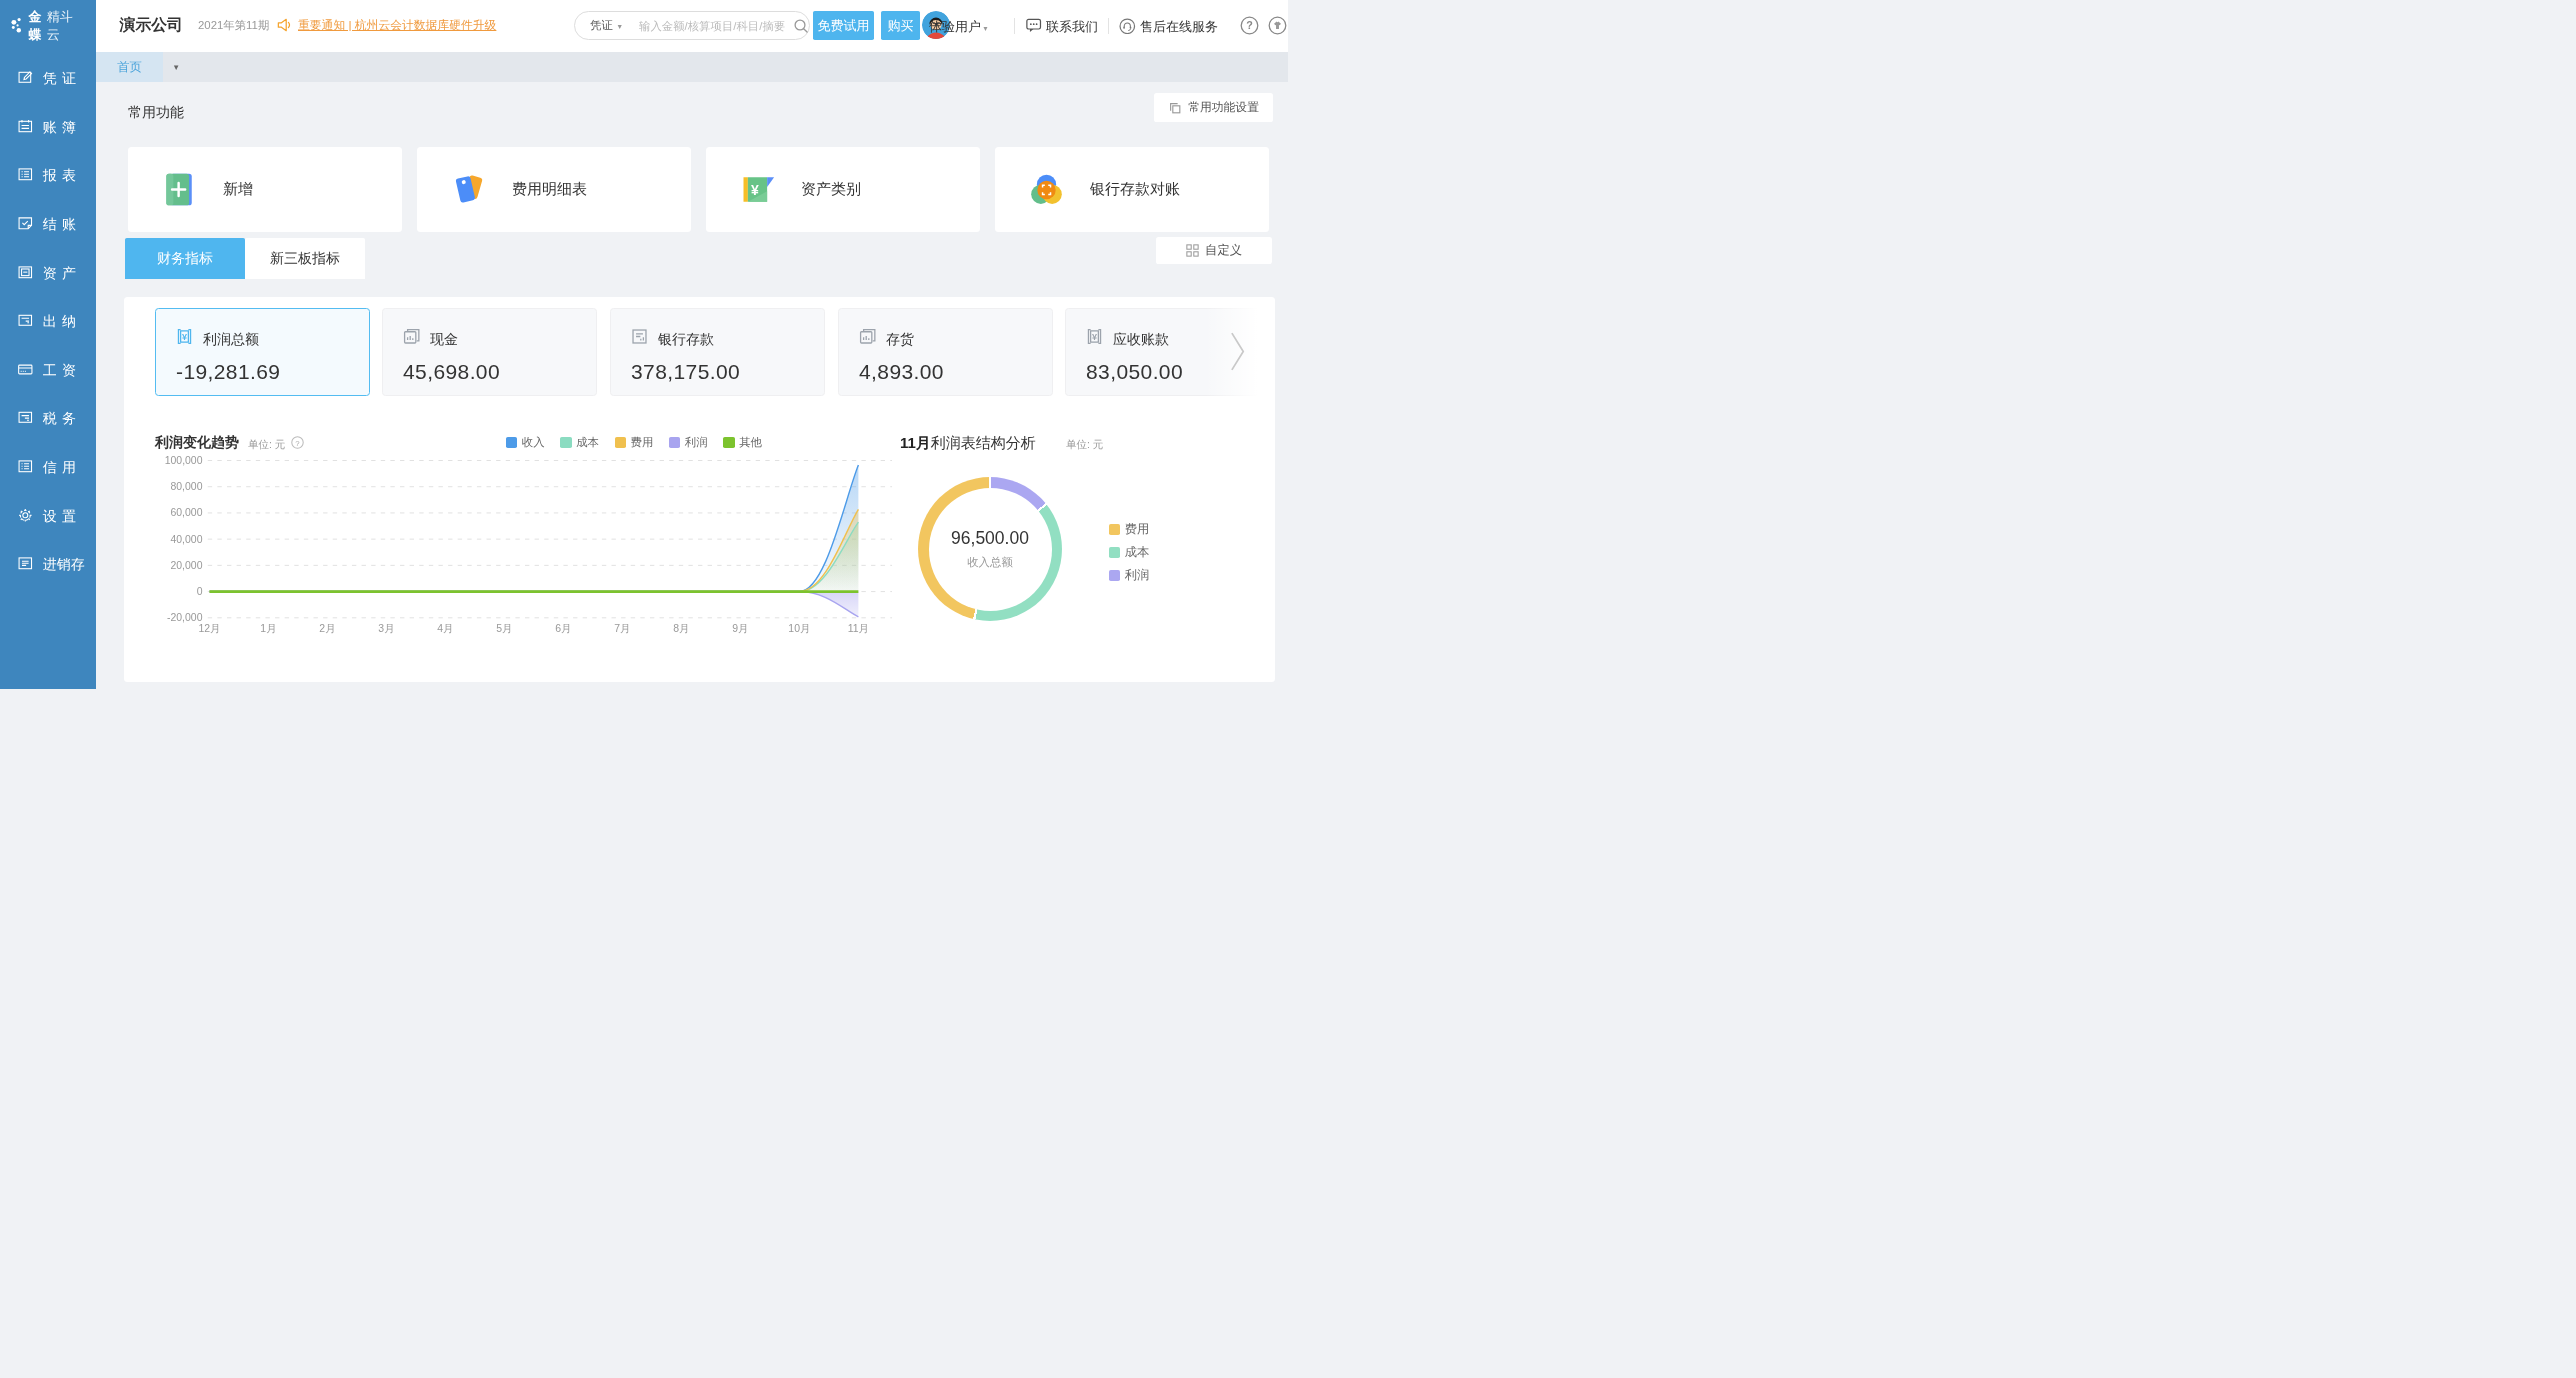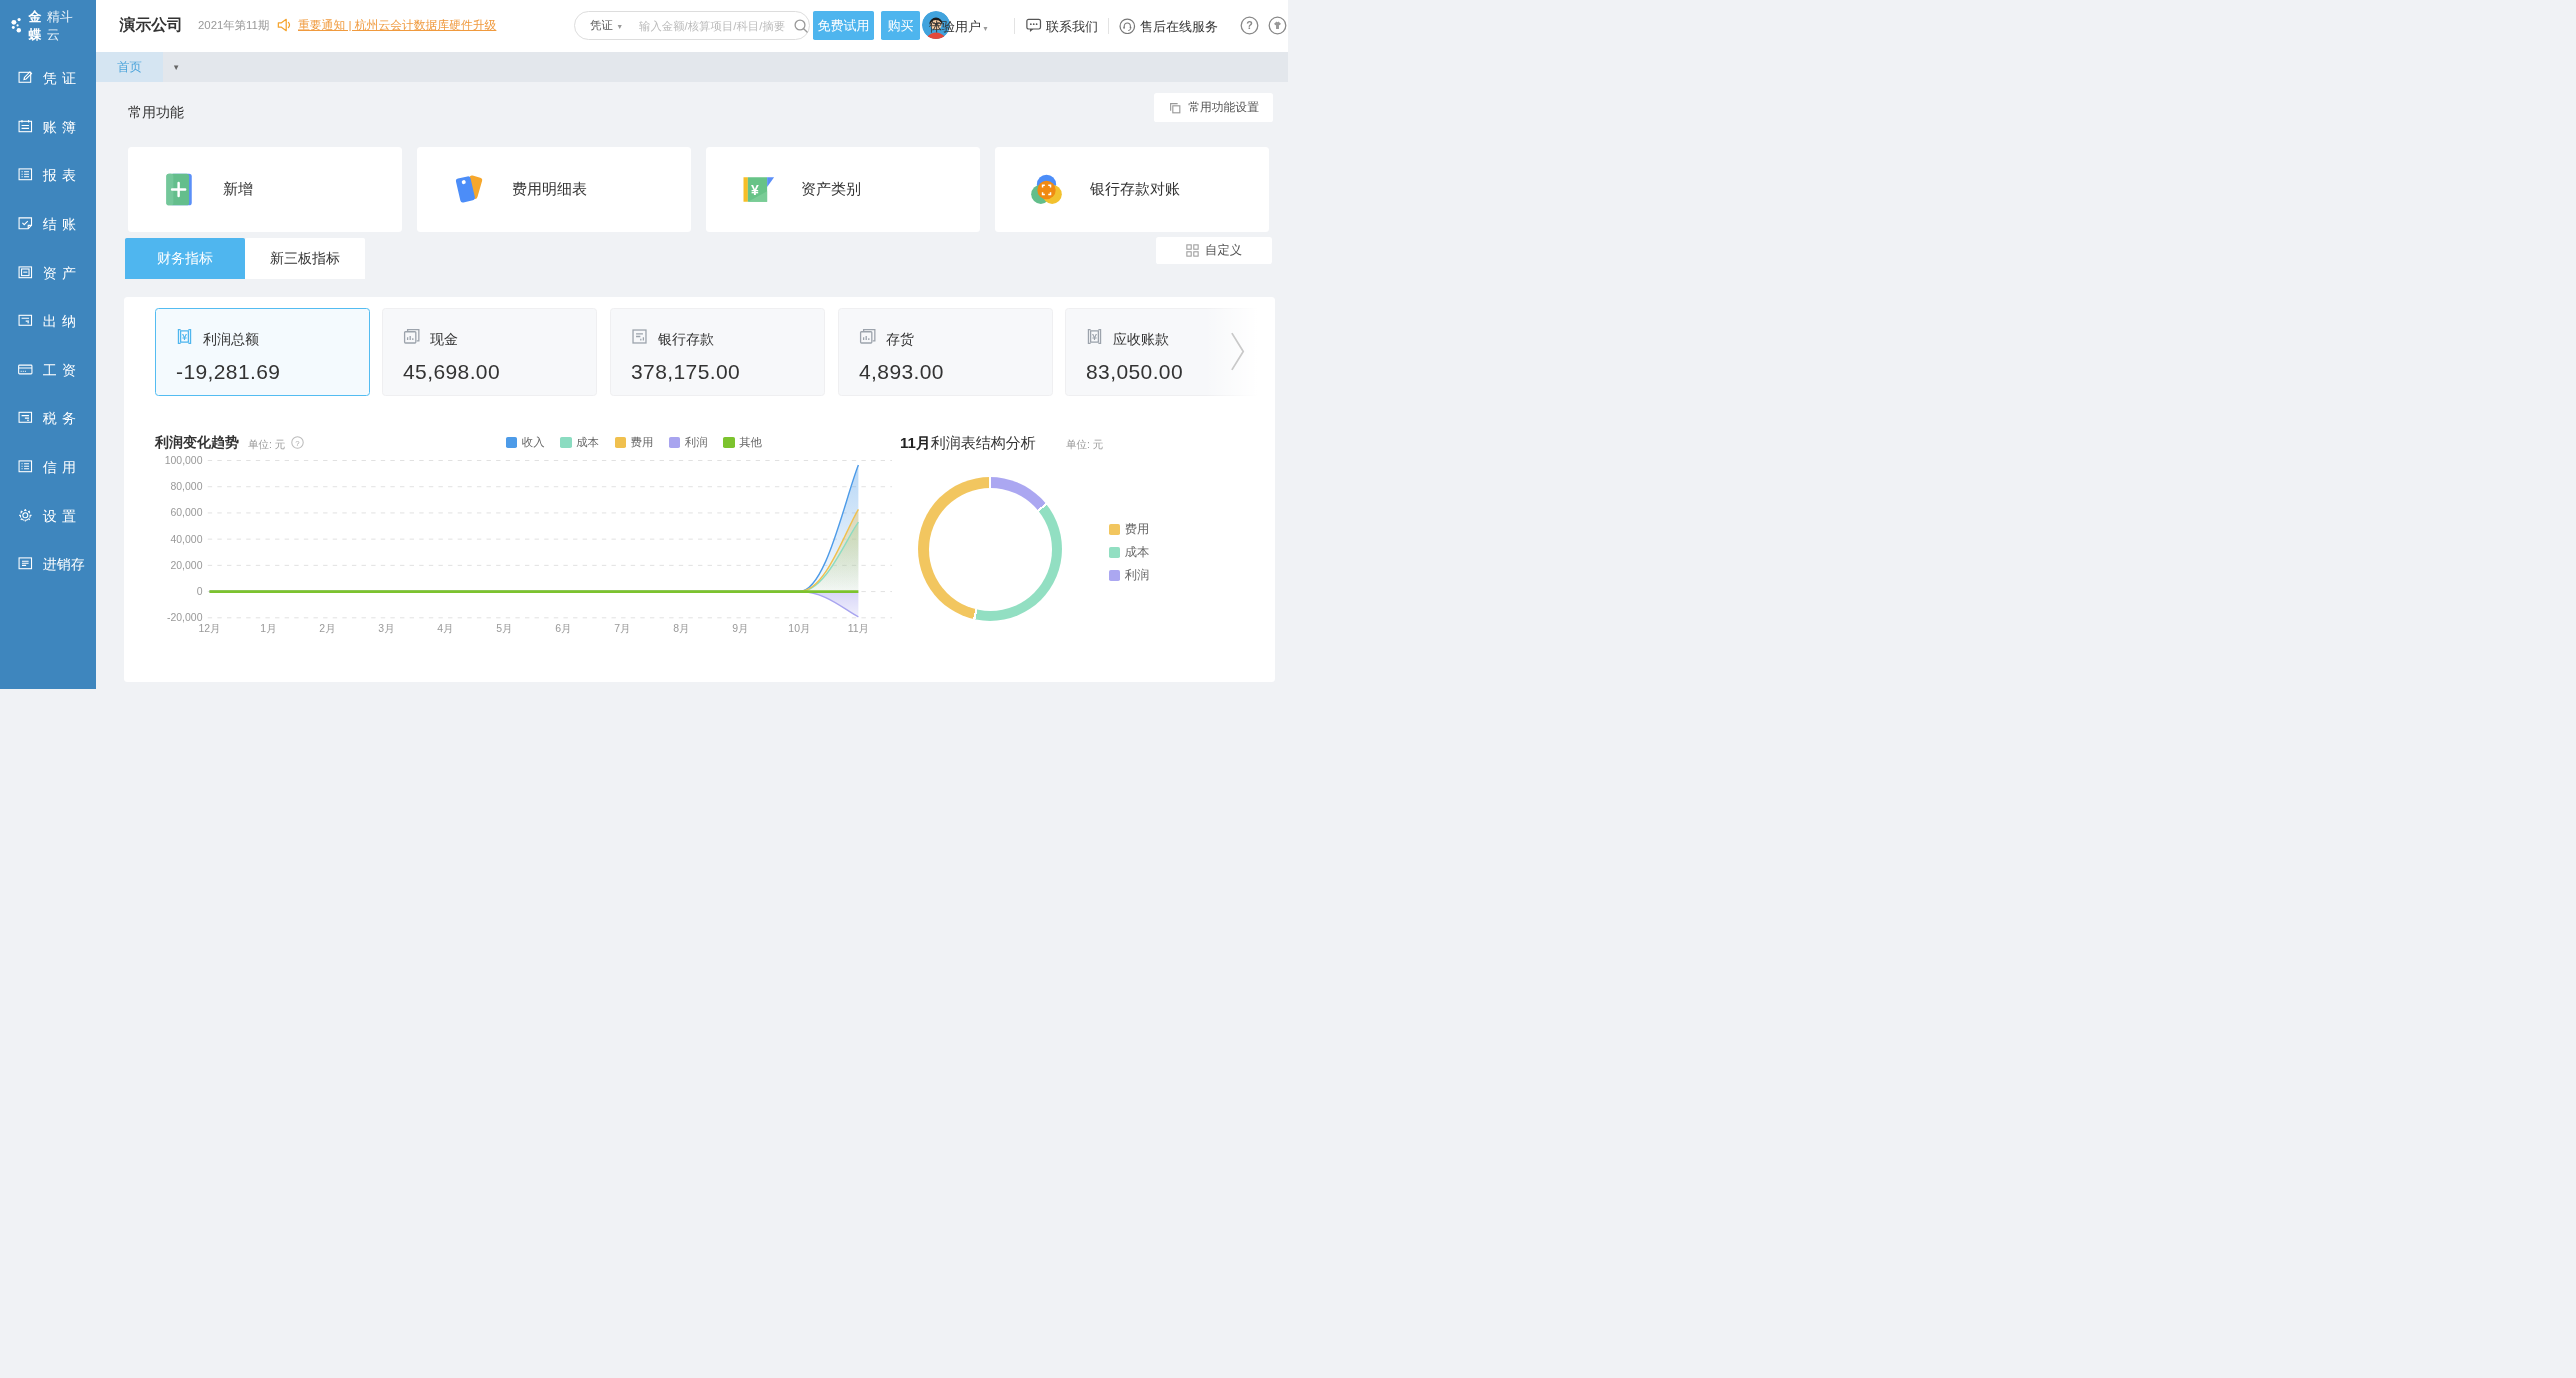--- a/index.html
+++ b/index.html
@@ -483,20 +483,24 @@
         <path d="M97 162 H772 C802 162 823.5 57.78 839.5 17.25" stroke="#4D9BE8" stroke-width="1.6" fill="none"></path>
         <path d="M97 162 H772 C802 162 823.5 104.76 839.5 82.5" stroke="#8BDCC1" stroke-width="1.6" fill="none"></path>
         <path d="M97 162 H772 C802 162 823.5 94.1957748 839.5 67.82746499999999" stroke="#F0C04E" stroke-width="1.6" fill="none"></path>
         <path d="M97 162 H772 C802 162 823.5 182.8242252 839.5 190.922535" stroke="#A8A4EF" stroke-width="1.6" fill="none"></path>
         <path d="M97 162 H839.5" stroke="#7CC32E" stroke-width="3" fill="none"></path>
       </svg>
 
     <div id="donut-title"><span class="tp">11月</span><span>利润表结构分析</span></div>
     <div id="donut-unit">单位: 元</div>
     <div id="donut" style="background: conic-gradient(rgb(255, 255, 255) 0deg, rgb(255, 255, 255) 0.9deg, rgb(171, 167, 241) 0.9deg, rgb(171, 167, 241) 50.4937deg, rgb(255, 255, 255) 50.4937deg, rgb(255, 255, 255) 52.2937deg, rgb(146, 223, 194) 52.2937deg, rgb(146, 223, 194) 191.761deg, rgb(255, 255, 255) 191.761deg, rgb(255, 255, 255) 193.561deg, rgb(242, 198, 95) 193.561deg, rgb(242, 198, 95) 359.1deg, rgb(255, 255, 255) 359.1deg, rgb(255, 255, 255) 360.9deg);"></div>
+    <div id="donut-center">
+      <div id="donut-value">96,500.00</div>
+      <div id="donut-label">收入总额</div>
+    </div>
     <div id="donut-legend">
         <span class="lg-item">
           <span class="lg-swatch" style="background:#F2C65F;width:11.4px;height:11.4px"></span>
       <span class="lg-text">费用</span>
         </span>
         <span class="lg-item">
           <span class="lg-swatch" style="background:#92DFC2;width:11.4px;height:11.4px"></span>
       <span class="lg-text">成本</span>
         </span>
         <span class="lg-item">

